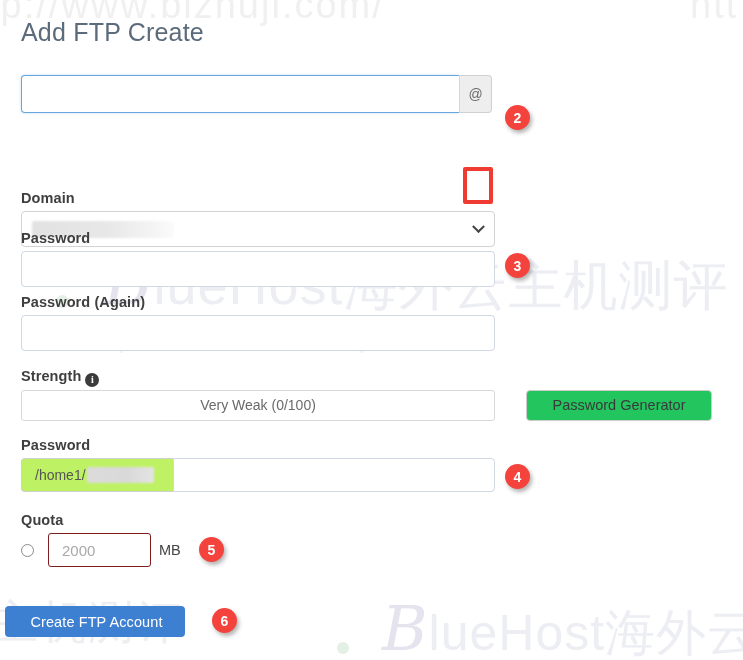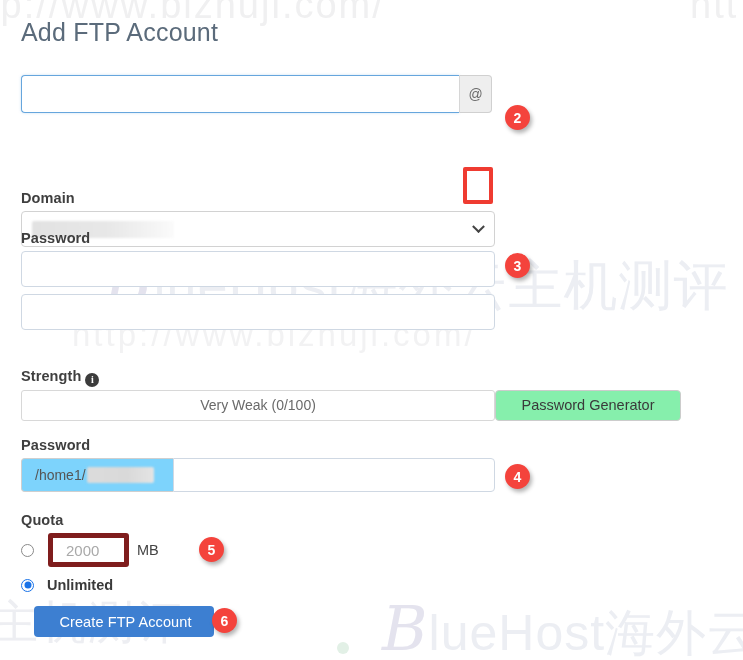--- a/index.html
+++ b/index.html
@@ -173,24 +173,25 @@
   .strength-row { display: flex; align-items: flex-start; }
   .strength-box {
     width: 474px; height: 31px;
     border: 1px solid #d8d8d8;
     border-radius: 3px;
     background: #fff;
     display: flex; align-items: center; justify-content: center;
     font-size: 14px; color: #6a6a6a;
   }
   .pw-gen-btn {
+    margin-left: 31px;
     width: 186px; height: 31px;
     border: 1px solid #cccccc;
     border-radius: 4px;
-    background: #86efac;
+    background: #22c55e;
     font-size: 14.5px;
     color: #3a3a3a;
     font-family: "Liberation Sans", sans-serif;
     cursor: pointer;
   }
 
   .info-icon {
     display: inline-flex; align-items: center; justify-content: center;
     width: 14px; height: 14px; border-radius: 50%;
     background: #3c3c3c; color: #fff;
@@ -199,21 +200,21 @@
     position: relative; top: 2px; margin-left: 4px;
   }
 
   
   .dir-row { display: flex; align-items: stretch; }
   .dir-prefix {
     width: 152px; height: 34px;
     border: 1px solid #cfcfcf;
     border-right: none;
     border-radius: 4px 0 0 4px;
-    background: #7dd3fc;
+    background: #bef264;
     display: flex; align-items: center;
     padding-left: 13px;
     font-size: 14px; color: #555;
   }
   .dir-prefix .blur-block {
     margin-left: 1px;
     width: 67px; height: 16px;
     border-radius: 2px;
     background: linear-gradient(90deg,#dcdcdc 0%, #d9d9d9 60%, #e4e4e4 100%);
     filter: blur(1.1px);
@@ -240,22 +241,22 @@
   }
   .radio.checked::after {
     content: "";
     position: absolute; left: 50%; top: 50%;
     transform: translate(-50%,-50%);
     width: 7px; height: 7px; border-radius: 50%;
     background: #1a73e8;
   }
   .quota-input {
     margin-left: 14px;
-    width: 81px; height: 34px;
-    border: 5px solid #7f1d1d;
+    width: 103px; height: 34px;
+    border: 1px solid #7f1d1d;
     border-radius: 3px;
     font-size: 15px;
     color: #8d8d8d;
     padding-left: 13px;
   }
   .mb-label { margin-left: 8px; font-size: 14.5px; color: #444; }
 
   .quota-row2 { display: flex; align-items: center; margin-top: 10px; }
   .unlimited-label {
     margin-left: 13px;
@@ -303,21 +304,21 @@
 <div class="wm wm-url-mid">http://www.blzhuji.com/</div>
 
 <div class="wm wm-cjk-left">主机测评</div>
 
 <div class="wm wm-bot-brand">
   <span class="dot"></span><span class="bigB">B</span><span>lueHost海外云</span>
 </div>
 
 <div class="page">
 
-  <div class="page-title">Add FTP Account</div>
+  <div class="page-title">Add FTP Create</div>
 
   <div class="group" style="top:75px; left:21px;">
     <div class="login-row">
       <input class="txt-input login-input" type="text" autofocus="" placeholder="" style="">
       <div class="login-addon">@</div>
     </div>
   </div>
 
   <div class="group" style="top:149px; left:21px;margin-top:41px;">
     <div class="field-label">Domain</div>
@@ -329,20 +330,21 @@
     </div>
   </div>
   <div class="red-outline"></div>
 
   <div class="group" style="top:230px; left:21px;">
     <div class="field-label">Password</div>
     <input class="txt-input pw-input" type="password" placeholder="" style="">
   </div>
 
   <div class="group" style="top:294px; left:21px;">
+    <div class="field-label">Password (Again)</div>
     <input class="txt-input pw-input" type="password" placeholder="" style="">
   </div>
 
   <div class="group" style="top:368px; left:21px;">
     <div class="field-label">
       <span>Strength</span><span class="info-icon">i</span>
     </div>
     <div class="strength-row">
       <div class="strength-box">Very Weak (0/100)</div>
       <button class="pw-gen-btn">Password Generator</button>
@@ -360,27 +362,23 @@
     </div>
   </div>
 
   <div class="group" style="top:512px; left:21px;">
     <div class="field-label">Quota</div>
     <div class="quota-row1">
       <span class="radio"></span>
       <input class="txt-input quota-input" type="text" placeholder="2000" style="">
       <span class="mb-label">MB</span>
     </div>
-    <div class="quota-row2">
-      <span class="radio checked"></span>
-      <span class="unlimited-label">Unlimited</span>
-    </div>
-  </div>
-
-  <button class="submit-btn" style="position:absolute; top:606px; left:34px;padding-left:9px;">Create FTP Account</button>
+  </div>
+
+  <button class="submit-btn" style="position:absolute; top:606px; left:5px;padding-left:9px;">Create FTP Account</button>
 
   <div class="badge" style="top:105px; left:505px;">2</div>
   <div class="badge" style="top:253px; left:505px;">3</div>
   <div class="badge" style="top:464px; left:505px;">4</div>
   <div class="badge" style="top:537px; left:199px;">5</div>
   <div class="badge" style="top:608px; left:212px;">6</div>
 
 </div>
 
 </body></html>

